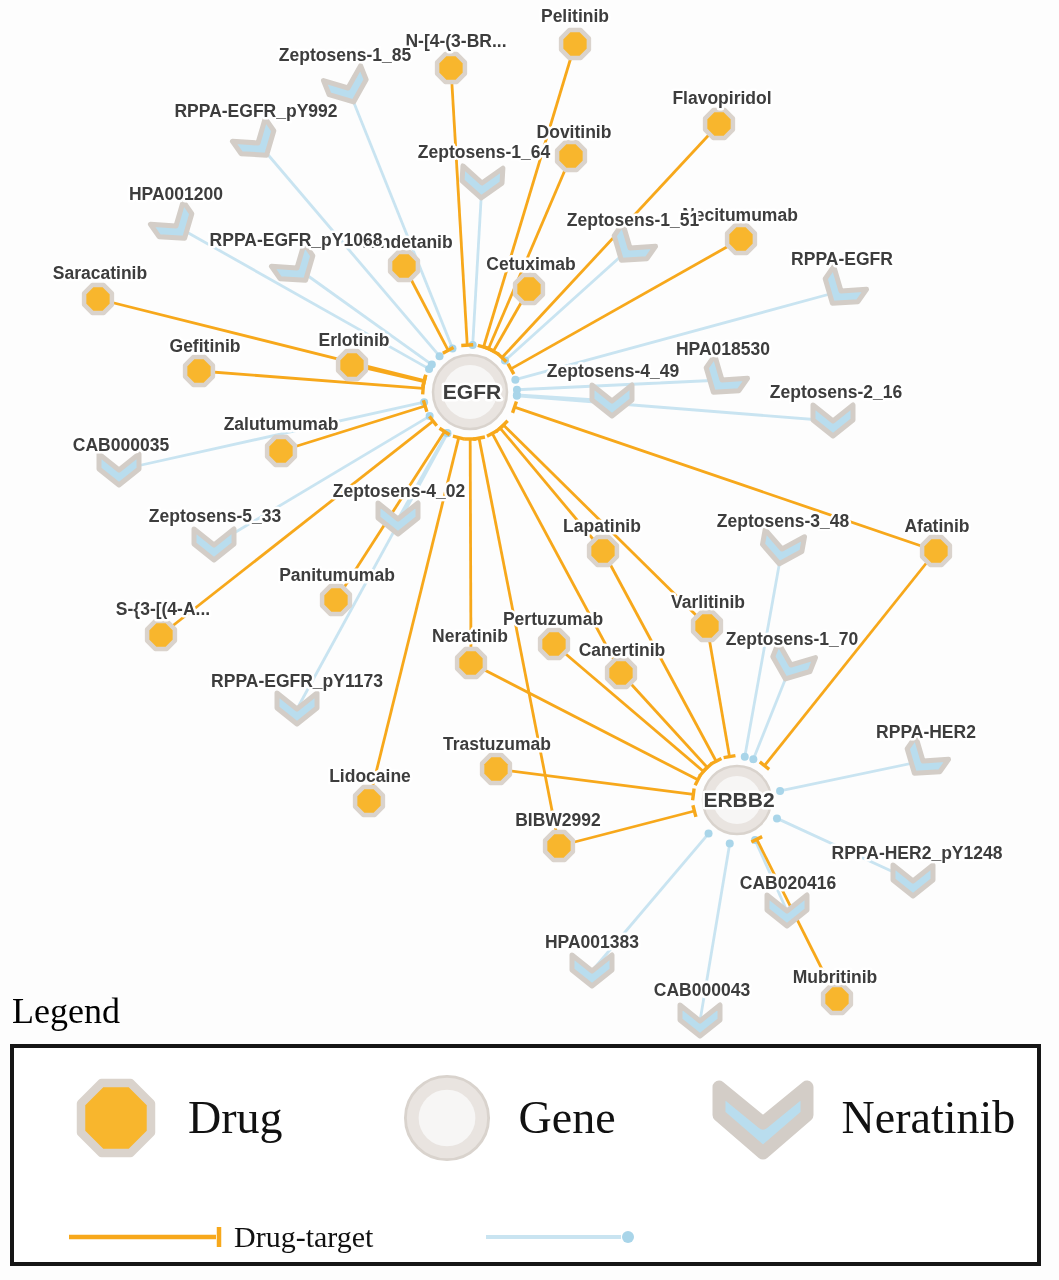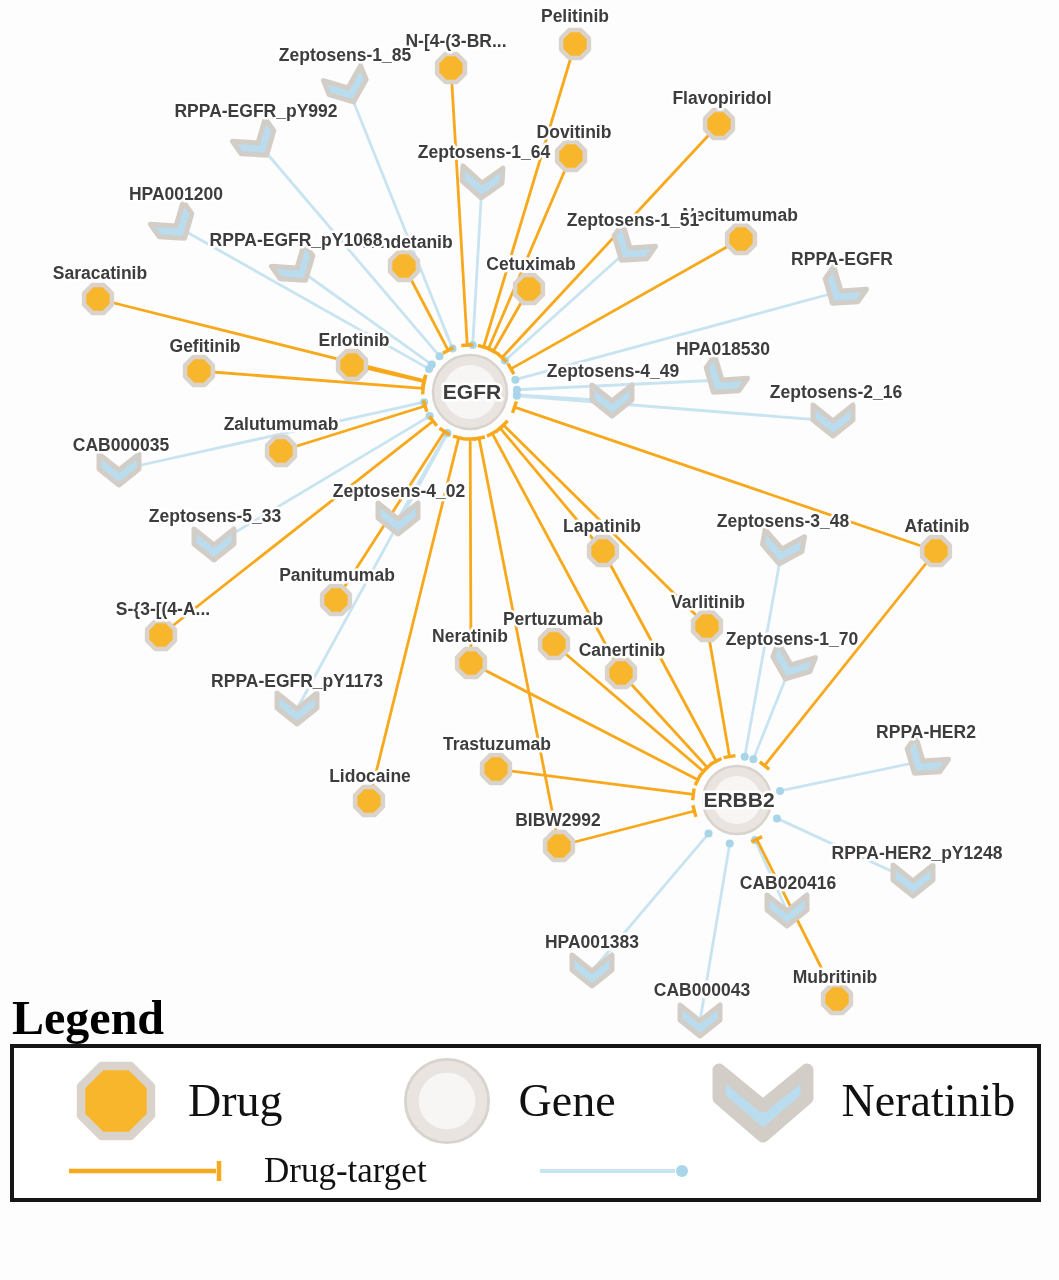--- a/index.html
+++ b/index.html
@@ -11,37 +11,37 @@
     font-family:"Liberation Sans",sans-serif;
   }
   #graph-svg{position:absolute;left:0;top:0;}
   #graph-svg text{
     font-family:"Liberation Sans",sans-serif;
     font-weight:bold;
   }
   .legend-title{
     position:absolute;left:12px;top:990px;
     font-family:"Liberation Serif",serif;
-    font-weight:bold;font-size:48px;color:#000;
+    font-weight:normal;font-size:36px;color:#000;
   }
   .legend-box{
     position:absolute;left:10px;top:1044px;
-    width:1031px;height:158px;
+    width:1031px;height:222px;
     border:4px solid #161616;background:#ffffff;
     box-sizing:border-box;
-    display:flex;flex-direction:column;justify-content:flex-end;
-    padding:24px 20px 10px 50px;
+    display:flex;flex-direction:column;justify-content:space-between;
+    padding:18px 20px 10px 50px;
   }
   .legend-row{display:flex;align-items:center;}
   .legend-label{
     font-family:"Liberation Serif",serif;
     color:#111;line-height:1;
   }
   .legend-label.big{font-size:46px;margin-left:20px;}
-  .legend-label.small{font-size:35px;margin-left:30px;}
+  .legend-label.small{font-size:30px;margin-left:0;}
   .spacer-a{width:112px;}
   .spacer-b{width:88px;}
   .spacer-c{width:108px;}
   .oct{fill:var(--drug-fill);stroke:var(--drug-stroke);stroke-width:9;stroke-linejoin:round;}
   .gene-outer{fill:var(--gene-outer);stroke:var(--gene-stroke);stroke-width:3;}
   .gene-inner{fill:var(--gene-inner);}
   .chev{fill:var(--antibody-fill);stroke:var(--antibody-stroke);stroke-width:13;stroke-linejoin:round;}
   .dline{stroke:var(--drug-edge);stroke-width:4.5;}
   .aline{stroke:var(--antibody-edge);stroke-width:4;}
   .adot{fill:var(--edge-dot);}

